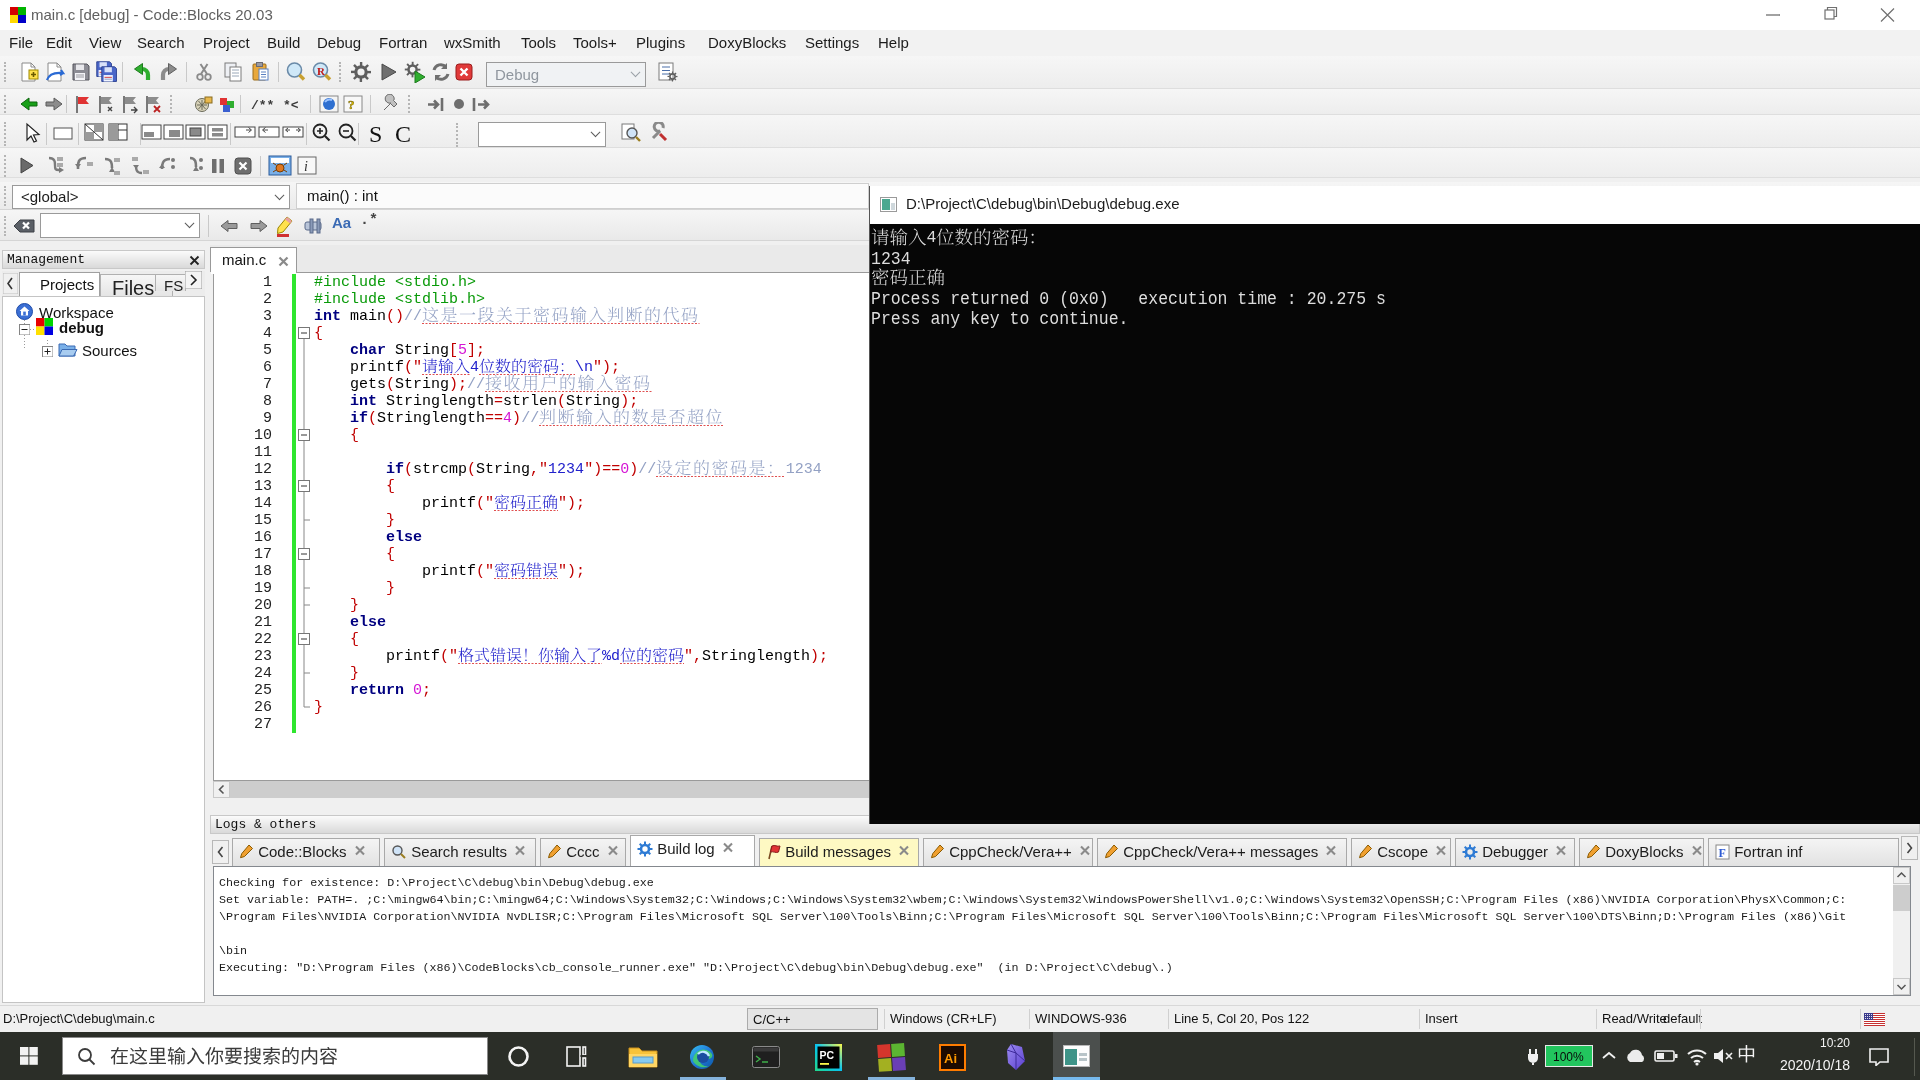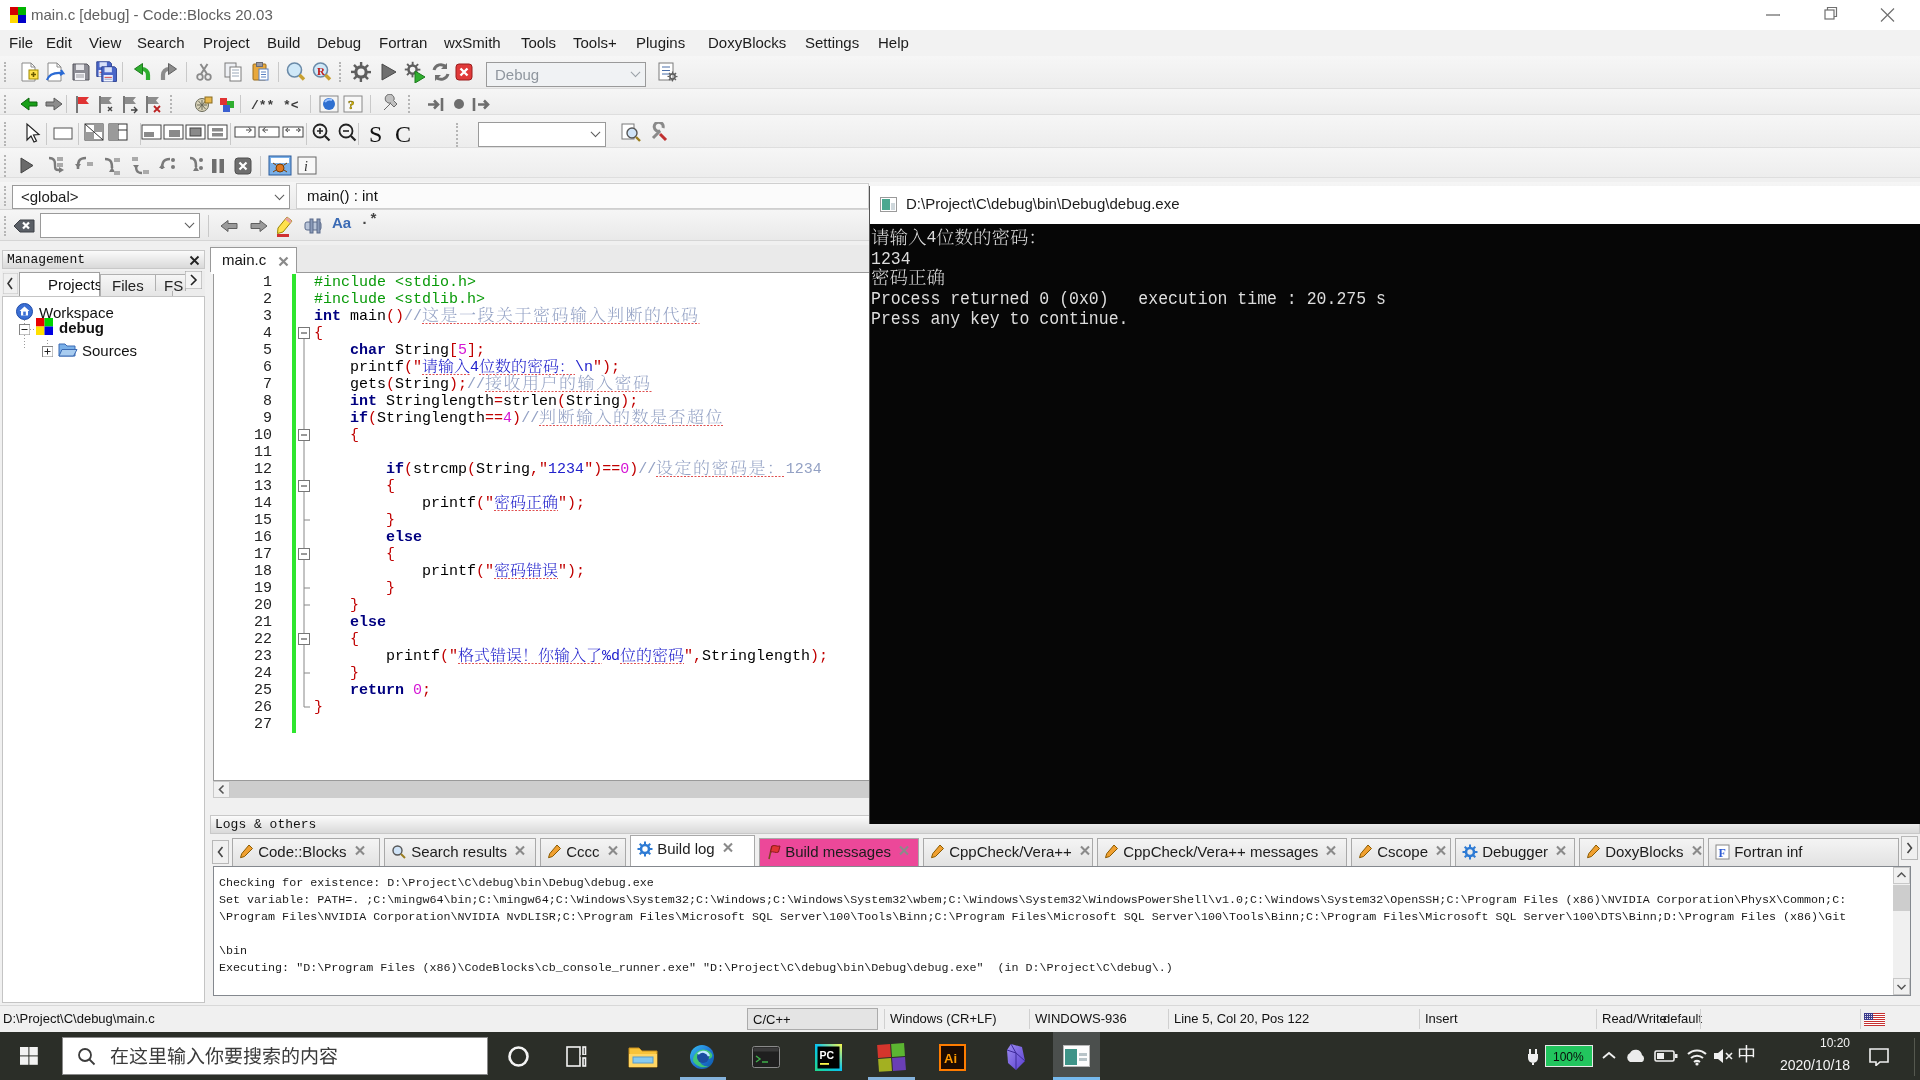--- a/index.html
+++ b/index.html
@@ -506,23 +506,23 @@
       <svg style="position:absolute;right:4px;top:4px" width="11" height="11">
         <path d="M1.5 1.5 l8 8 m0-8 l-8 8" stroke="#222" stroke-width="1.8"></path>
       </svg>
     </div>
     <div class="abs" style="left:2px;top:26px;width:203px;height:25px;background:#ececec"></div>
     <svg class="abs" style="left:3px;top:28px" width="15" height="21">
       <rect width="15" height="21" fill="#f0f0f0" stroke="#c0c0c0"></rect>
       <path d="M9 5 l-4 5.5 4 5.5" fill="none" stroke="#333" stroke-width="1.6"></path>
     </svg>
     <div class="abs" style="left:19px;top:27px;width:81px;height:25px;background:#fff;border:1px solid #a0a0a0;border-bottom:none;font-size:15px;color:#111">
-      <div style="padding:3px 0 0 28px">Projects</div>
+      <div style="padding:3px 0 0 20px">Projects</div>
     </div>
-    <div class="abs" style="left:100px;top:29px;width:73px;height:23px;background:linear-gradient(#f6f6f6,#e4e4e4);border:1px solid #b0b0b0;border-bottom:none;font-size:15px;color:#222">
+    <div class="abs" style="left:100px;top:29px;width:73px;height:23px;background:linear-gradient(#f6f6f6,#e4e4e4);border:1px solid #b0b0b0;border-bottom:none;font-size:20px;color:#222">
       <div style="padding:2px 0 0 11px">Files</div>
     </div>
     <div class="abs" style="left:155px;top:29px;width:31px;height:17px;background:linear-gradient(#f6f6f6,#e4e4e4);border:1px solid #b0b0b0;border-bottom:none;font-size:15px;color:#222">
       <div style="padding:2px 0 0 8px">FS</div>
     </div>
     <svg class="abs" style="left:185px;top:26px" width="17" height="18">
       <rect width="17" height="18" fill="#f4f4f4" stroke="#9a9a9a"></rect>
       <path d="M6 4 l5 5 -5 5" fill="none" stroke="#222" stroke-width="1.6"></path>
     </svg>
     <div class="abs" style="left:2px;top:51px;width:203px;height:707px;background:#fff;border:1px solid #c4c4c4"></div>
@@ -791,21 +791,21 @@
         <rect x="7" y="0.5" width="2" height="3" fill="#2e7bd4" transform="rotate(90 8 8)"></rect>
         <rect x="7" y="0.5" width="2" height="3" fill="#2e7bd4" transform="rotate(135 8 8)"></rect>
         <rect x="7" y="0.5" width="2" height="3" fill="#2e7bd4" transform="rotate(180 8 8)"></rect>
         <rect x="7" y="0.5" width="2" height="3" fill="#2e7bd4" transform="rotate(225 8 8)"></rect>
         <rect x="7" y="0.5" width="2" height="3" fill="#2e7bd4" transform="rotate(270 8 8)"></rect>
         <rect x="7" y="0.5" width="2" height="3" fill="#2e7bd4" transform="rotate(315 8 8)"></rect>
       </svg> Build log<svg width="19" height="11" style="vertical-align:1px">
         <path d="M9 1.5 l8 8 m0-8 l-8 8" stroke="#8a8a8a" stroke-width="2.1"></path>
       </svg></div>
   </div>
-<div class="logtab" style="left:759px;width:160px;background:#ec4899;top:838px;height:28px;">
+<div class="logtab" style="left:759px;width:160px;background:#fef9c3;top:838px;height:28px;">
     <div style="padding:4px 0 0 6px;white-space:nowrap;overflow:hidden"><svg width="15" height="16" style="vertical-align:-3px">
         <path d="M3 15 l3-13" stroke="#7a4a20" stroke-width="1.6"></path>
         <path d="M6 2 c3-1.5 5 1 8 0 l-1.5 6 c-3 1.5 -5-1 -8 0 z" fill="#e03333" stroke="#8a1a1a"></path>
       </svg> Build messages<svg width="19" height="11" style="vertical-align:1px">
         <path d="M9 1.5 l8 8 m0-8 l-8 8" stroke="#8a8a8a" stroke-width="2.1"></path>
       </svg></div>
   </div>
 <div class="logtab" style="left:923px;width:170px;top:838px;height:28px;">
     <div style="padding:4px 0 0 6px;white-space:nowrap;overflow:hidden"><svg width="15" height="16" style="vertical-align:-3px">
         <path d="M10 1 l3.5 3.5 -8 8 -4 1.2 1.2-4z" fill="#f0a030" stroke="#8a5a00"></path>

